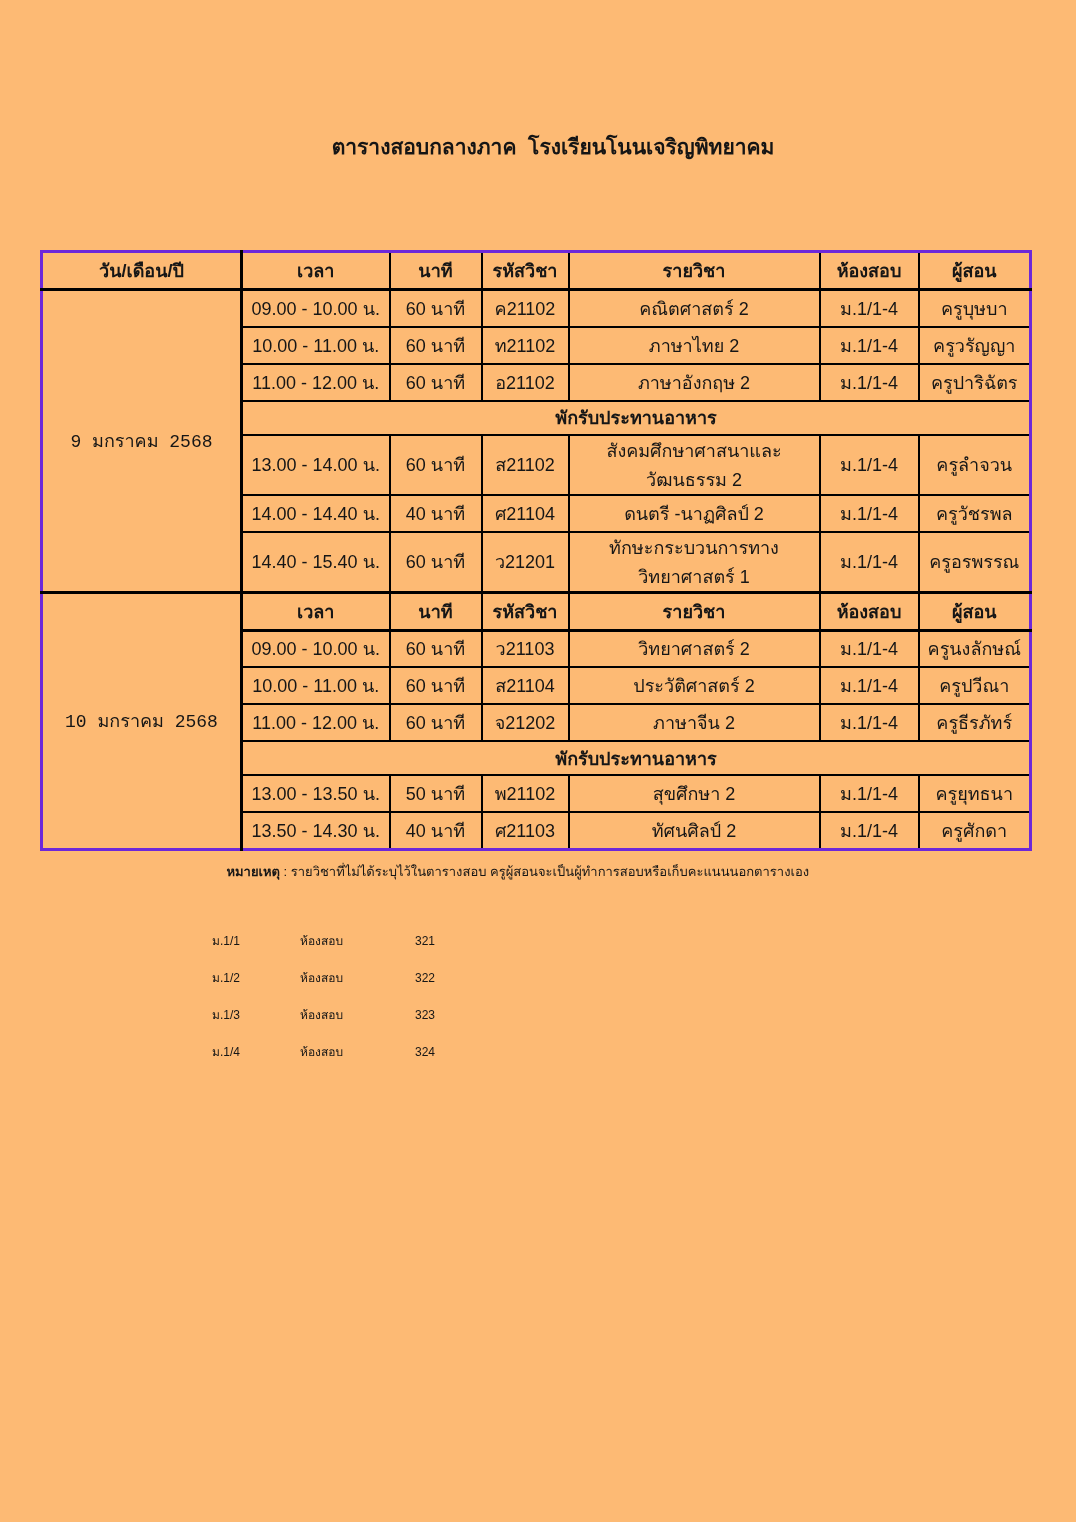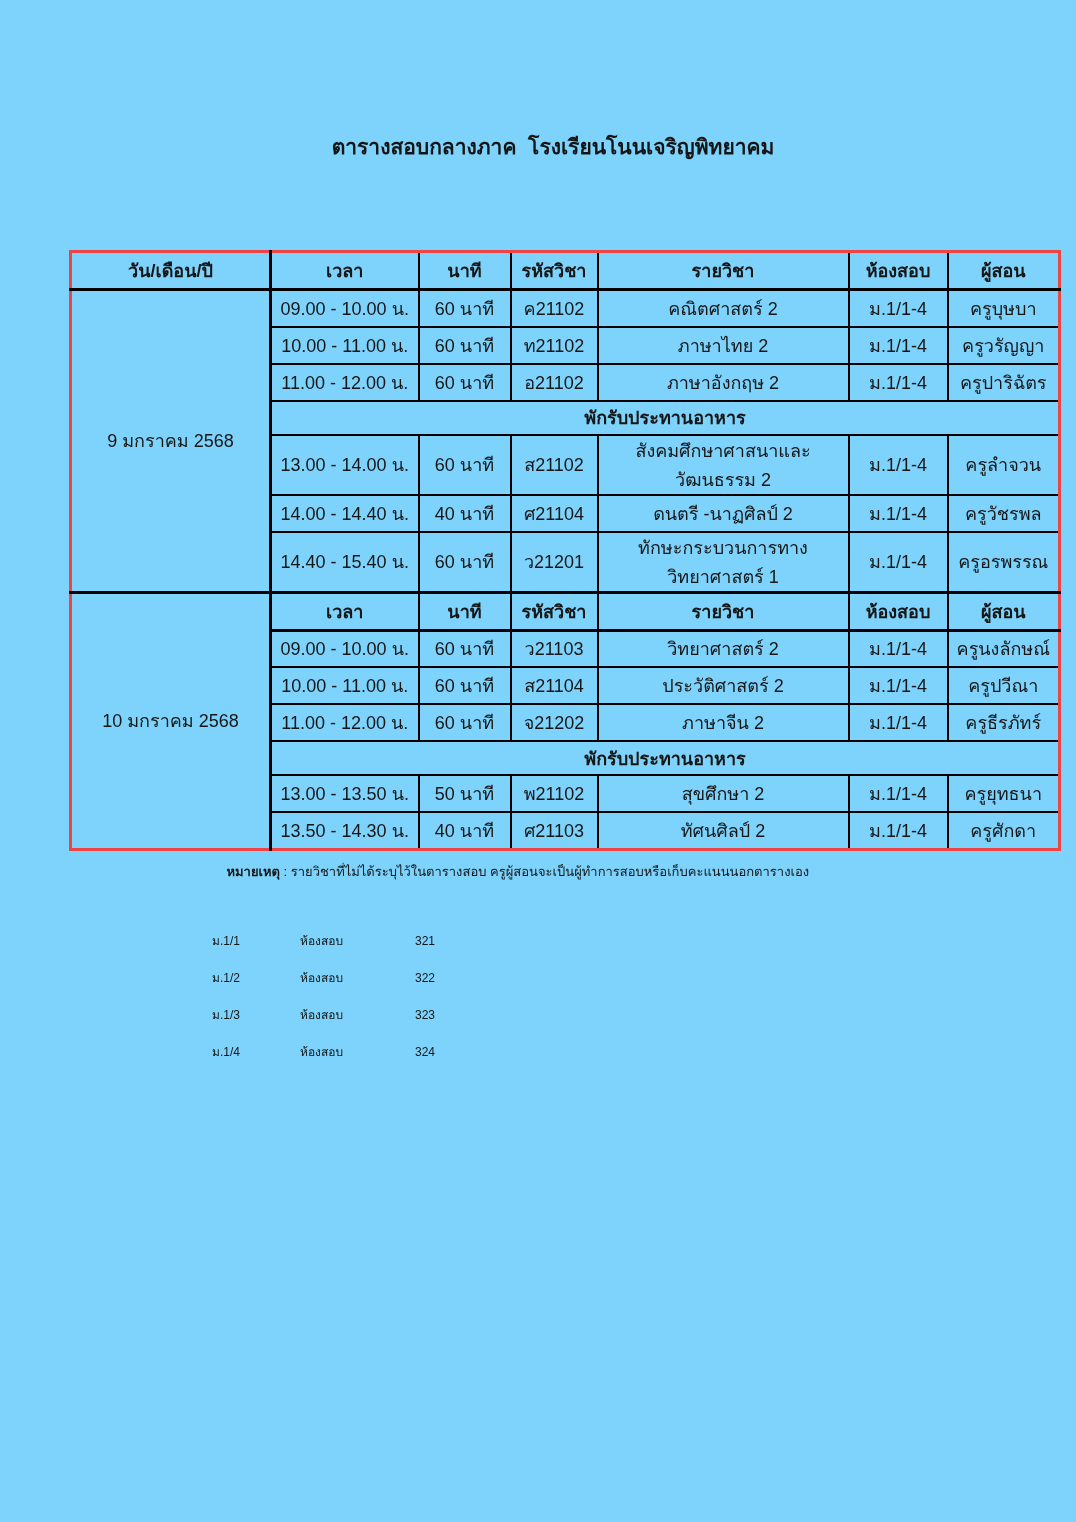--- a/index.html
+++ b/index.html
@@ -1,63 +1,63 @@
 <!DOCTYPE html>
 <html><head>
 <meta charset="utf-8">
 <style>
   html,body{margin:0;padding:0;background:#ffffff;}
   .page{
     position:relative;
     width:1076px;height:1522px;
-    background:#7dd3fc;
+    background:#fdba74;
     font-family:"Liberation Sans","DejaVu Sans",sans-serif;
     color:#111111;
     overflow:hidden;
   }
   .title-block{
     position:absolute;
     top:128px;left:57px;width:992px;
     text-align:center;
   }
   .title-line{
     font-weight:bold;
     font-size:21px;
     line-height:37px;
     white-space:pre-wrap;
     color:#151515;
   }
   table.schedule{
     position:absolute;
-    top:250px;left:69px;
+    top:250px;left:40px;
     width:992px;
     border-collapse:collapse;
     table-layout:fixed;
-    border:3px solid #ef4444;
+    border:3px solid #6d28d9;
     padding-left:24px;
   }
   table.schedule th, table.schedule td{
     border:2px solid #000;
     font-size:18px;
     text-align:center;
     vertical-align:middle;
     padding:0 2px;
     color:#161616;
     overflow:hidden;
   }
   table.schedule th{font-weight:bold;}
   tr.r-head{height:38px;}
   tr.r-data{height:37px;}
   tr.r-lunch{height:34px;}
   .thick-b{border-bottom-width:3px !important;}
   .thick-t{border-top-width:3px !important;}
   .thick-r{border-right-width:3px !important;}
   td.subject-cell{text-align:left;padding-left:7px;}
   td.lunch-cell{font-weight:bold;margin-top:19px;}
-  td.date-cell{font-size:18px;}
+  td.date-cell{font-size:18px;font-family:Liberation Mono, monospace;}
   .note{
     position:absolute;
     top:846px;left:212px;width:780px;
     font-size:13px;
     color:#161616;
     white-space:pre-wrap;
   }
   .note .note-label{font-weight:bold;}
   .room-list{
     position:absolute;

